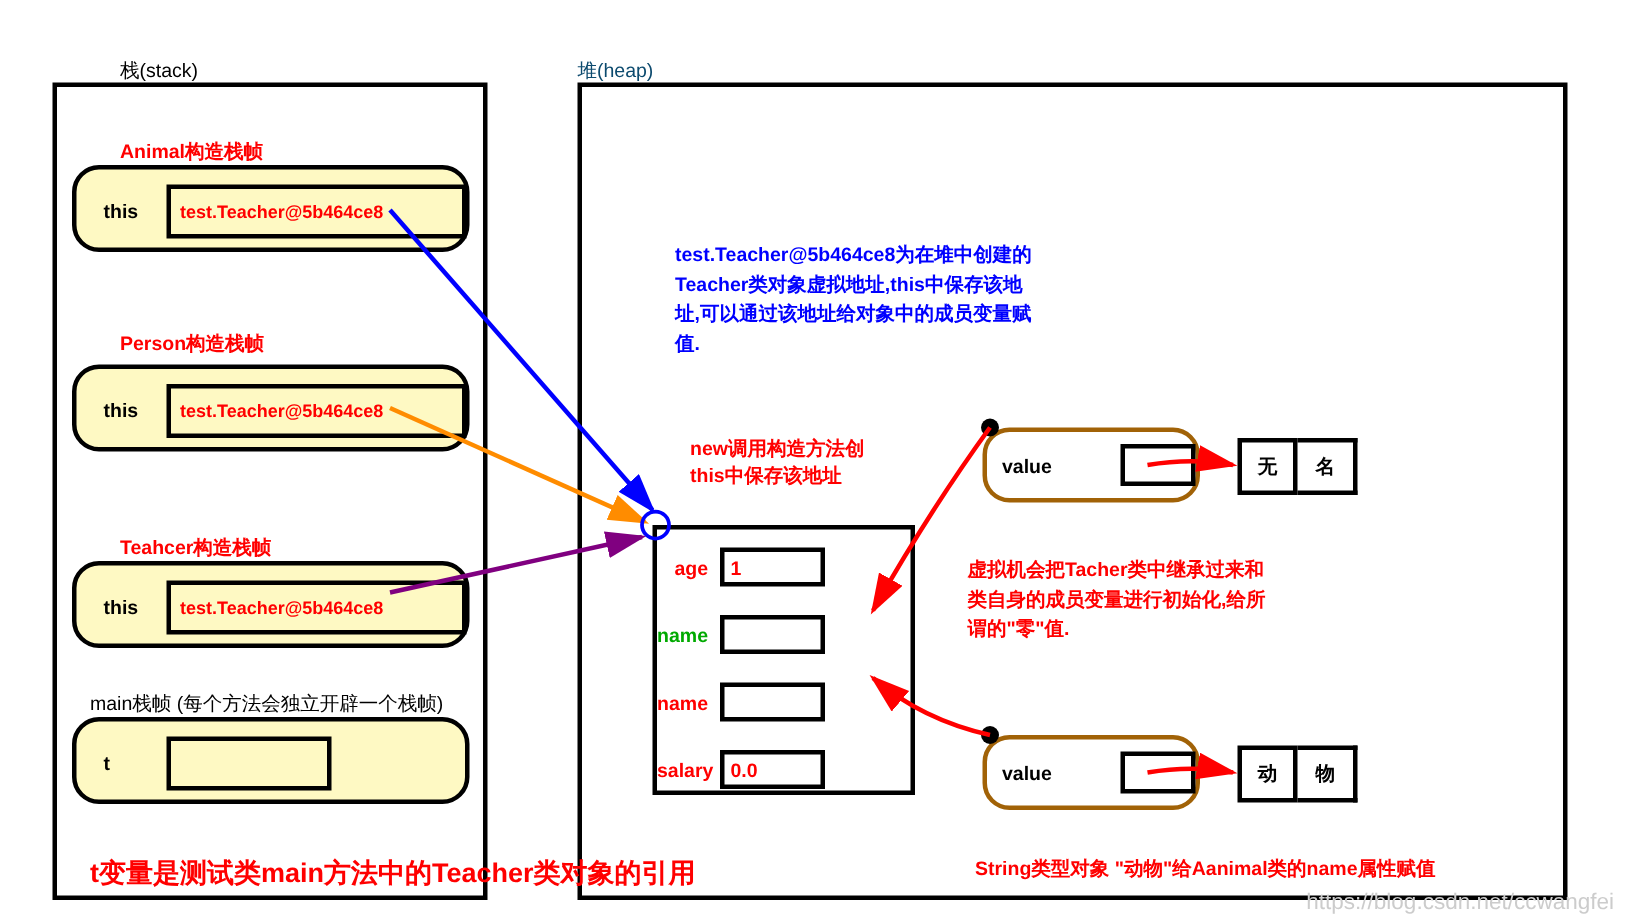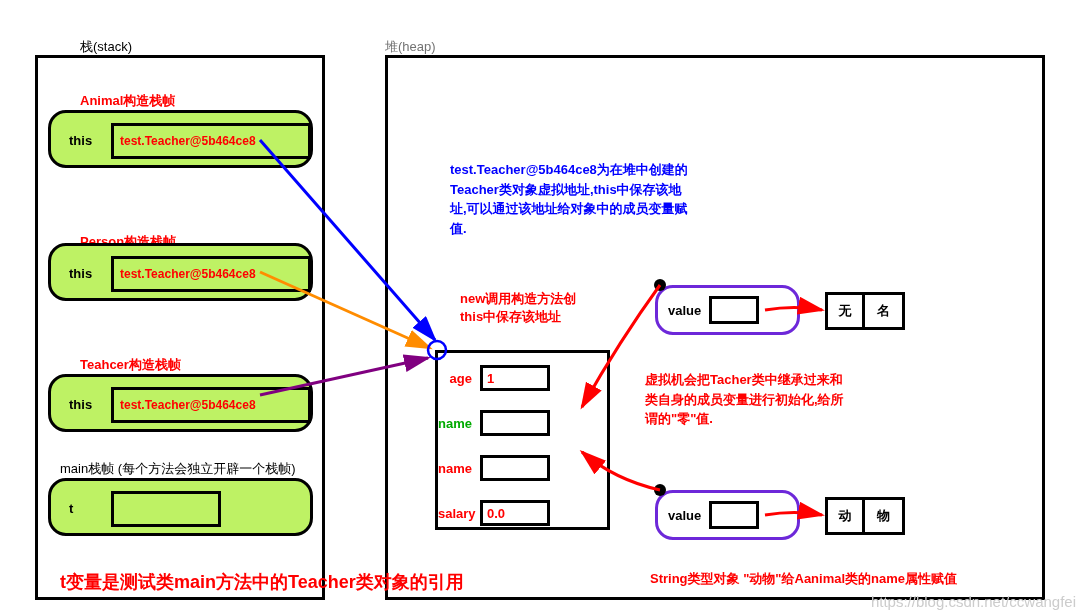--- a/index.html
+++ b/index.html
@@ -1,33 +1,33 @@
 <!DOCTYPE html>
 <html><head>
 <meta charset="utf-8">
 <style>
 * { box-sizing: border-box; margin: 0; padding: 0; }
 body { font-family: "Microsoft YaHei", SimSun, sans-serif; font-size: 13px; background: #fff; width: 1084px; height: 614px; position: relative; }
 .container { position: relative; width: 100%; height: 100%; }
 .stack-title { position: absolute; left: 80px; top: 38px; color: #000; }
-.heap-title { position: absolute; left: 385px; top: 38px; color: #737373; }
+.heap-title { position: absolute; left: 385px; top: 38px; color: #0c4a6e; }
 .stack-box { position: absolute; left: 35px; top: 55px; width: 290px; height: 545px; border: 3px solid #000; }
 .heap-box { position: absolute; left: 385px; top: 55px; width: 660px; height: 545px; border: 3px solid #000; }
-.frame { position: absolute; border: 3px solid #000; border-radius: 18px; background: #bef264; text-decoration: underline; }
+.frame { position: absolute; border: 3px solid #000; border-radius: 18px; background: #fef9c3; text-decoration: underline; }
 .frame .label { position: absolute; left: 18px; top: 20px; font-weight: bold; }
 .frame .valuebox { position: absolute; left: 60px; top: 10px; width: 200px; height: 36px; border: 3px solid #000; display: flex; align-items: center; padding-left: 6px; font-weight: bold; color: #f00; font-size: 12px; }
 .frame-caption { position: absolute; color: #f00; font-weight: bold; }
 .caption-black { position: absolute; color: #000; }
 .heap-note { position: absolute; left: 450px; top: 160px; width: 240px; color: #00f; font-weight: bold; line-height: 1.5; }
 .new-note { position: absolute; left: 460px; top: 290px; color: #f00; font-weight: bold; line-height: 1.4; text-align: left; }
 .obj-box { position: absolute; left: 435px; top: 350px; width: 175px; height: 180px; border: 3px solid #000; }
 .obj-row { display: flex; align-items: center; height: 40px; margin-top: 5px; }
 .obj-row .flabel { width: 42px; text-align: right; padding-right: 8px; font-weight: bold; }
 .obj-row .fval { width: 70px; height: 26px; border: 3px solid #000; display: flex; align-items: center; padding-left: 4px; font-weight: bold; color: #f00; }
-.strobj { position: absolute; border: 3px solid #6d28d9; border-radius: 18px; width: 215px; height: 50px; display: flex; align-items: center; }
+.strobj { position: absolute; border: 3px solid #a16207; border-radius: 18px; width: 215px; height: 50px; display: flex; align-items: center; justify-content: space-between; }
 .strobj .slabel { margin-left: 10px; font-weight: bold; }
 .strobj .sval { margin-left: 8px; width: 50px; height: 28px; border: 3px solid #000; }
 .strchars { position: absolute; display: flex; }
 .strchars .ch { width: 40px; height: 38px; border: 3px solid #000; display: flex; align-items: center; justify-content: center; font-weight: bold; }
 .strchars .ch + .ch { border-left: none; }
 .vm-note { position: absolute; left: 645px; top: 370px; width: 200px; color: #f00; font-weight: bold; line-height: 1.5; }
 .strnote { position: absolute; left: 650px; top: 570px; color: #f00; font-weight: bold; }
 .tvar-note { position: absolute; left: 60px; top: 570px; color: #f00; font-weight: bold; font-size: 18px; }
 .watermark { position: absolute; right: 8px; bottom: 4px; color: #ccc; font-size: 15px; }
 .red { color: #f00; }
@@ -42,21 +42,21 @@
   <div class="heap-title">堆(heap)</div>
   <div class="stack-box"></div>
   <div class="heap-box"></div>
 
   <div class="frame-caption" style="left:80px;top:92px;">Animal构造栈帧</div>
   <div class="frame" style="left:48px;top:110px;width:265px;height:58px;">
     <div class="label">this</div>
     <div class="valuebox">test.Teacher@5b464ce8</div>
   </div>
 
-  <div class="frame-caption" style="left:80px;top:233px;">Person构造栈帧</div>
+  <div class="frame-caption" style="left:80px;top:220px;">Person构造栈帧</div>
   <div class="frame" style="left:48px;top:243px;width:265px;height:58px;">
     <div class="label">this</div>
     <div class="valuebox">test.Teacher@5b464ce8</div>
   </div>
 
   <div class="frame-caption" style="left:80px;top:356px;">Teahcer构造栈帧</div>
   <div class="frame" style="left:48px;top:374px;width:265px;height:58px;">
     <div class="label">this</div>
     <div class="valuebox">test.Teacher@5b464ce8</div>
   </div>

